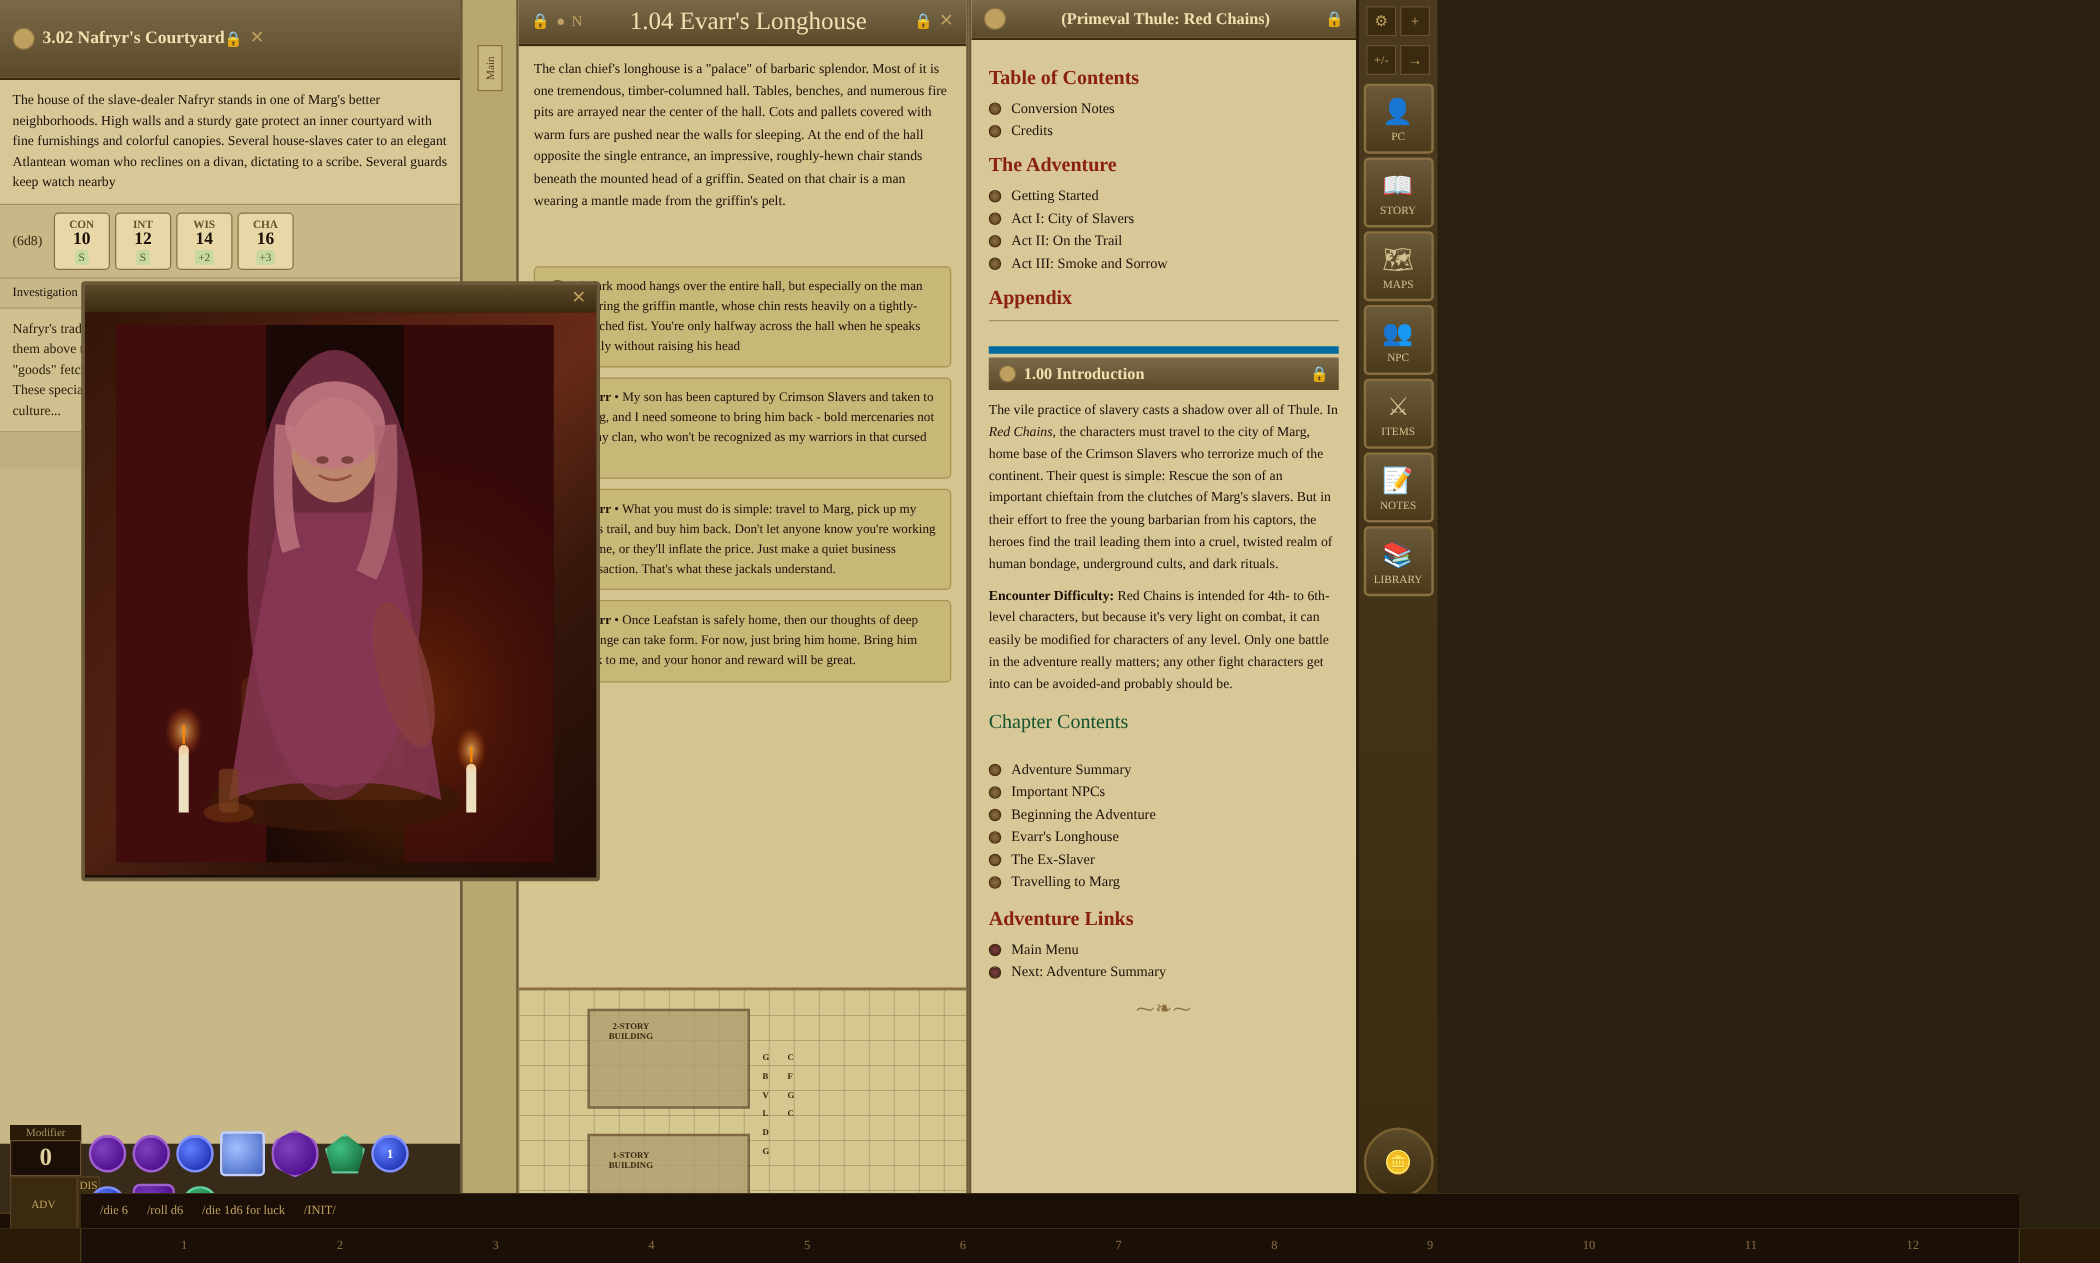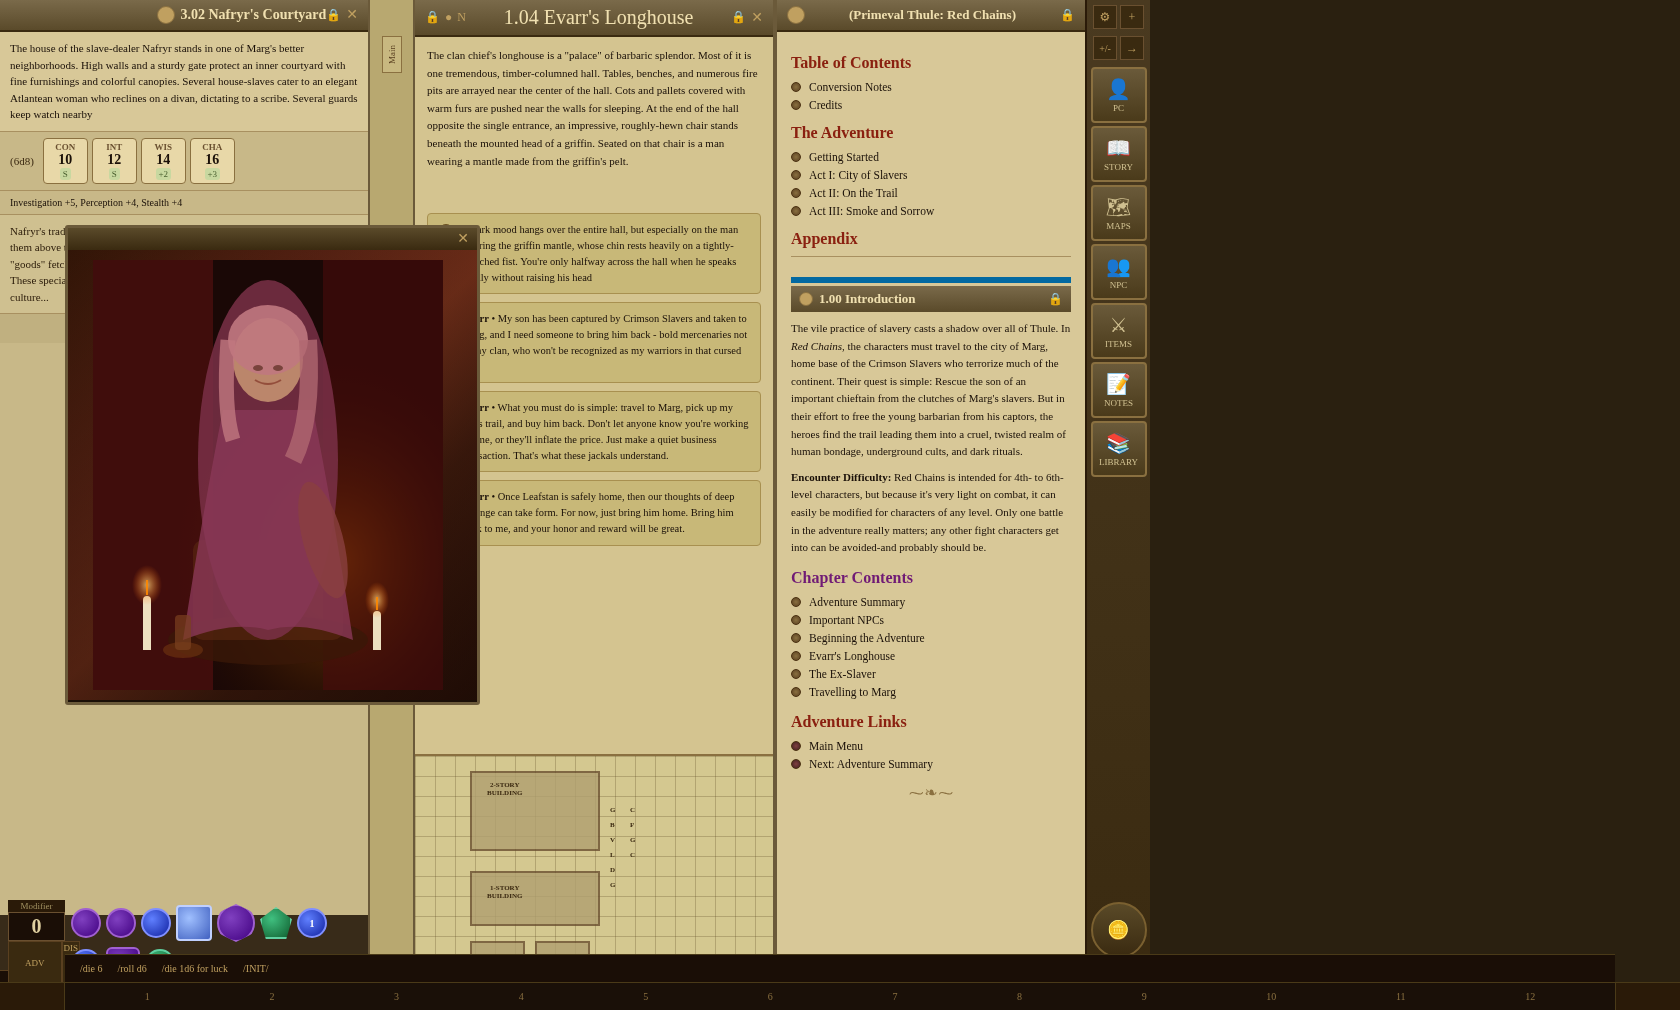--- a/index.html
+++ b/index.html
@@ -26,24 +26,24 @@
       width: 370px;
       height: 100%;
       background: #c8b888;
       border-right: 2px solid #6b5a3a;
       position: relative;
       overflow: hidden;
     }
 
     .panel-header {
       background: linear-gradient(180deg, #7a6a4a 0%, #5a4a2a 100%);
-      padding: 6px 10px;
-      display: flex;
-      align-items: center;
-      justify-content: flex-end;
+      padding: 22px 10px;
+      display: flex;
+      align-items: center;
+      justify-content: flex-start;
       border-bottom: 2px solid #3a2a10;
     }
 
     .panel-title {
       color: #f0e0b0;
       font-size: 14px;
       font-weight: bold;
       display: flex;
       align-items: center;
       gap: 6px;
@@ -267,21 +267,21 @@
     }
 
     .bubble-text {
       font-size: 10.5px;
       line-height: 1.5;
       color: #1a1008;
     }
 
     
     .map-area {
-      height: 256px;
+      height: 220px;
       background: #c8b870;
       border-top: 2px solid #8a7040;
       position: relative;
       flex-shrink: 0;
     }
 
     .map-grid {
       width: 100%;
       height: 100%;
       background-color: #d4c890;
@@ -392,23 +392,23 @@
 
     .intro-text {
       font-size: 11px;
       line-height: 1.6;
       color: #1a1008;
       margin-bottom: 8px;
     }
 
     .chapter-contents-title {
       font-size: 16px;
-      font-weight: bold;
-      color: #701a75;
-      margin: 12px 0 6px 0;
+      font-weight: normal;
+      color: #14532d;
+      margin: 12px 0 20px 0;
     }
 
     .adventure-links-title {
       font-size: 16px;
       font-weight: bold;
       color: #8a2010;
       margin: 12px 0 6px 0;
     }
 
     .decorative-divider {

